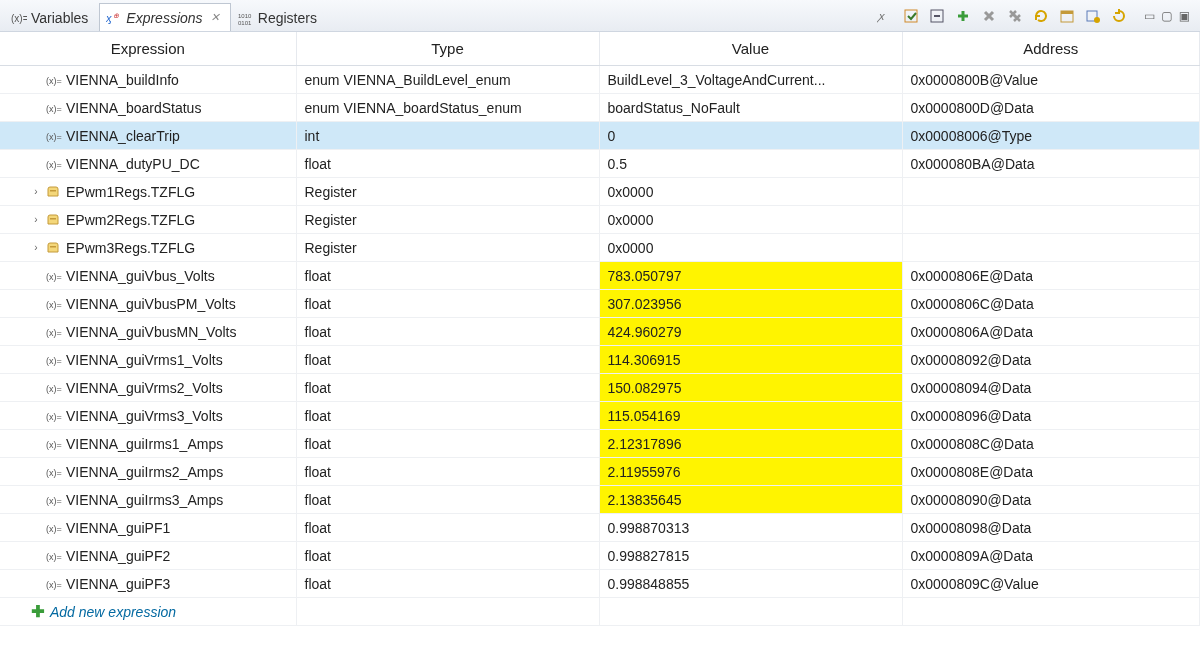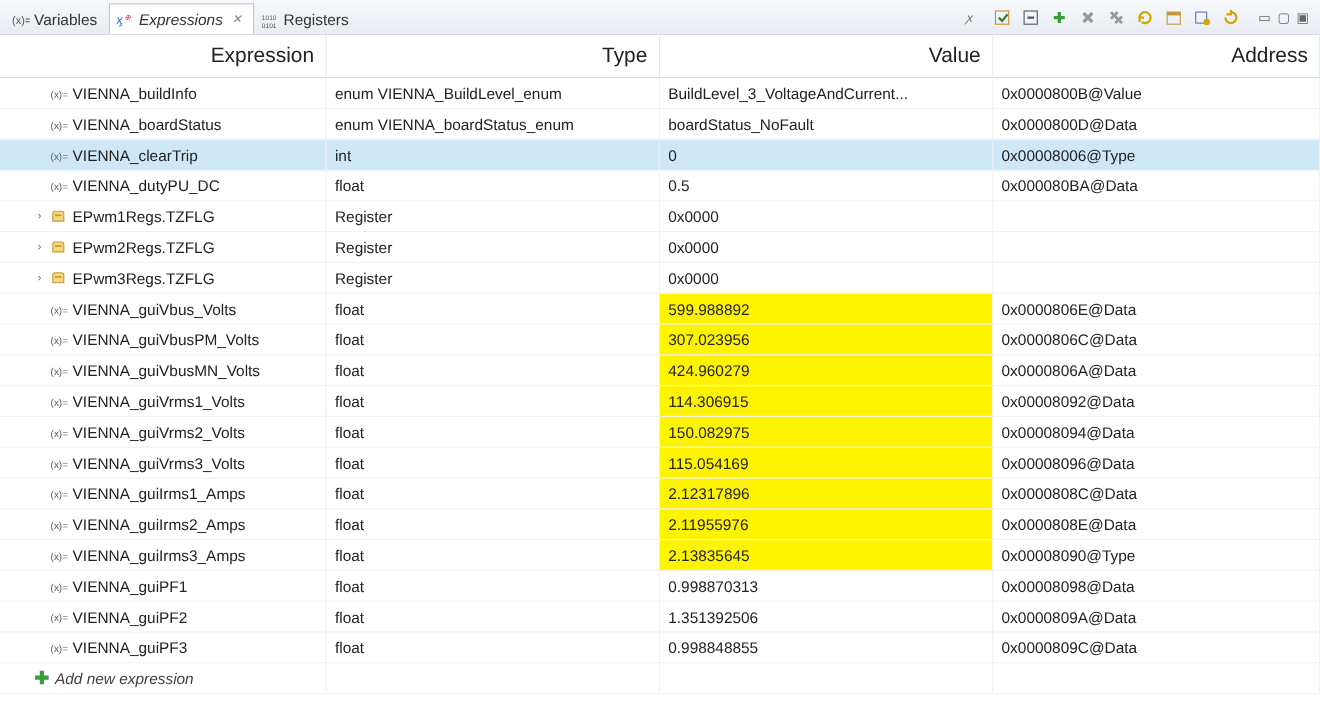--- a/index.html
+++ b/index.html
@@ -38,23 +38,23 @@
   .tab .close { font-size: 11px; color: #888; margin-left: 4px; }
   .toolbar { display: flex; align-items: center; gap: 4px; padding-right: 6px; }
   .tbtn {
     width: 22px; height: 22px;
     display: inline-flex; align-items:center; justify-content:center;
     border: 1px solid transparent; border-radius: 2px;
     cursor: pointer;
   }
   .tbl { width: 100%; border-collapse: collapse; }
   .tbl th {
-    text-align: right;
+    text-align: center;
     font-weight: 400;
-    font-size: 19px;
+    font-size: 15px;
     padding: 8px 10px;
     border-bottom: 1px solid #d8dde4;
     border-right: 1px solid #e6e9ee;
     background: #fff;
     color: #222;
     margin-top: 24px;
   }
   .tbl td {
     padding: 4px 8px;
     border-bottom: 1px solid #eef0f3;
@@ -66,21 +66,21 @@
   .tbl tr.selected td { background: #cfe8f8; }
   .col-expr  { width: 296px; }
   .col-type  { width: 303px; }
   .col-value { width: 303px; }
   .col-addr  { width: auto; }
   .cell-expr { display: flex; align-items: center; gap: 4px; }
   .indent { display:inline-block; width: 18px; }
   .twisty { width: 12px; display:inline-flex; justify-content:center; color:#666; font-size: 10px; }
   .ricon { width:16px; height:16px; display:inline-flex; align-items:center; justify-content:center; }
   .hl { background: #fff400; }
-  .addnew { font-style: italic; color: #404040; }
+  .addnew { font-style: italic; color: #0369a1; }
   .addplus { color: #3a9c3a; font-weight: bold; font-size: 16px; }
   .min-icons { display:flex; gap:6px; margin-left:10px; color:#666; }
   .min-icons span { cursor:pointer; font-size:12px;}
 </style>
 </head>
 <body>
 
 <div class="tabbar">
   <div class="tabs">
     <div class="tab">
@@ -323,21 +323,21 @@
             <span class="twisty"></span>
             <span class="ricon">
               <svg width="16" height="16">
                 <text x="0" y="12" font-size="9" fill="#555">(x)=</text>
               </svg>
             </span>
             <span>VIENNA_guiVbus_Volts</span>
           </div>
         </td>
         <td>float</td>
-        <td class="hl">599.988892</td>
+        <td class="hl">783.050797</td>
         <td>0x0000806E@Data</td>
       </tr>
       <tr>
         <td>
           <div class="cell-expr">
             <span class="indent"></span>
             <span class="twisty"></span>
             <span class="ricon">
               <svg width="16" height="16">
                 <text x="0" y="12" font-size="9" fill="#555">(x)=</text>
@@ -460,21 +460,21 @@
             <span class="ricon">
               <svg width="16" height="16">
                 <text x="0" y="12" font-size="9" fill="#555">(x)=</text>
               </svg>
             </span>
             <span>VIENNA_guiIrms3_Amps</span>
           </div>
         </td>
         <td>float</td>
         <td class="hl">2.13835645</td>
-        <td>0x00008090@Type</td>
+        <td>0x00008090@Data</td>
       </tr>
       <tr>
         <td>
           <div class="cell-expr">
             <span class="indent"></span>
             <span class="twisty"></span>
             <span class="ricon">
               <svg width="16" height="16">
                 <text x="0" y="12" font-size="9" fill="#555">(x)=</text>
               </svg>
@@ -493,39 +493,39 @@
             <span class="twisty"></span>
             <span class="ricon">
               <svg width="16" height="16">
                 <text x="0" y="12" font-size="9" fill="#555">(x)=</text>
               </svg>
             </span>
             <span>VIENNA_guiPF2</span>
           </div>
         </td>
         <td>float</td>
-        <td>1.351392506</td>
+        <td>0.998827815</td>
         <td>0x0000809A@Data</td>
       </tr>
       <tr>
         <td>
           <div class="cell-expr">
             <span class="indent"></span>
             <span class="twisty"></span>
             <span class="ricon">
               <svg width="16" height="16">
                 <text x="0" y="12" font-size="9" fill="#555">(x)=</text>
               </svg>
             </span>
             <span>VIENNA_guiPF3</span>
           </div>
         </td>
         <td>float</td>
         <td>0.998848855</td>
-        <td>0x0000809C@Data</td>
+        <td>0x0000809C@Value</td>
       </tr>
       <tr>
         <td>
           <div class="cell-expr">
             <span class="indent"></span>
             <span class="ricon addplus">✚</span>
             <span class="addnew">Add new expression</span>
           </div>
         </td>
         <td></td>

